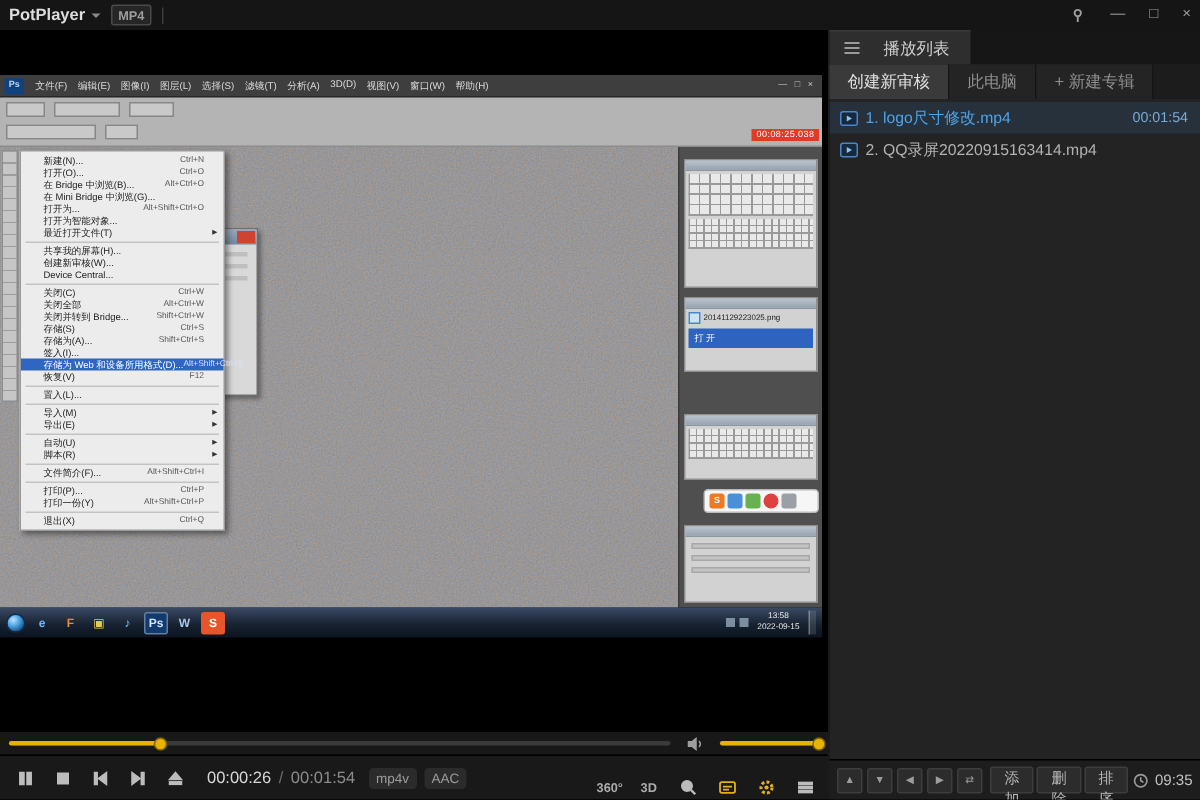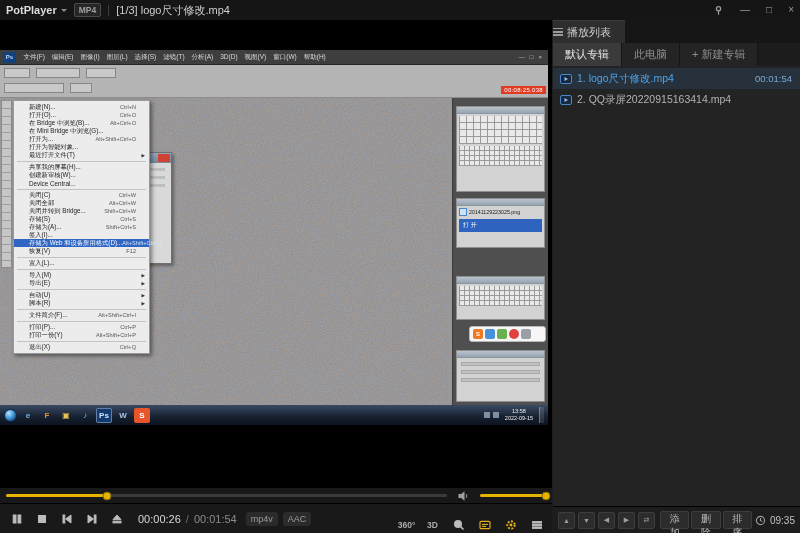--- a/index.html
+++ b/index.html
@@ -120,22 +120,22 @@
   .abadge { background:#2b2b2b; color:#9b9b9b; font-size:9px; padding:2px 5px; border-radius:3px; margin-right:5px; }
   .rgroup { margin-left:auto; display:flex; align-items:center; gap:3px; }
   .rgroup .cbtn { width:23px;margin-top:12px; }
   .txticon { font-size:8.5px; color:#ababab; font-weight:bold; }
   .gold { color:#e4af19; }
   .gold svg { stroke:#e4af19; fill:none; }
 
   
   .playlist { flex:1; display:flex; flex-direction:column; background:#232323; min-width:0; }
   .pl-row1 { height:23px; background:#161616; display:flex; align-items:stretch; flex:0 0 auto; }
-  .pl-tab { padding:0 14px 0 0; background:#2e2e2e; color:#cfcfcf; font-size:11px;
-            display:flex; align-items:center; gap:4px; border-top:1px solid #3a3a3a; }
+  .pl-tab { padding:0 14px 0 10px; background:#2e2e2e; color:#cfcfcf; font-size:11px;
+            display:flex; align-items:center; gap:16px; border-top:1px solid #3a3a3a; }
   .listicon { width:10px; height:8px;
               background:repeating-linear-gradient(#9a9a9a 0 1.5px, transparent 1.5px 3.2px); }
   .pl-row2 { height:23px; background:#1c1c1c; display:flex; align-items:stretch; flex:0 0 auto; }
   .atab { padding:0 12px; display:flex; align-items:center; font-size:11px; color:#8e8e8e;
           background:#242424; border-right:1px solid #141414; white-space:nowrap; }
   .atab.active { background:#3a3a3a; color:#e2e2e2; }
   .pl-list { flex:1; padding-top:2px; overflow:hidden; }
   .pl-item { height:21px; display:flex; align-items:center; gap:5px; padding:0 8px 0 7px;
              font-size:10.5px; color:#b2b2b2; white-space:nowrap; }
   .pl-item .pl-ico { width:12px; height:12px; flex:0 0 auto; }
@@ -156,21 +156,20 @@
 
 <div class="app">
 
   <header class="titlebar">
     <span class="logo">
       <span>PotPlayer</span>
       <span class="caret"></span>
     </span>
     <span class="codec-badge">MP4</span>
     <span class="tb-sep"></span>
-    <span class="win-title">[1/3] logo尺寸修改.mp4</span>
     <span class="winctl">
       <svg class="pin-svg" viewBox="0 0 12 12">
         <circle cx="6" cy="4" r="2.3"></circle>
           <line x1="6" y1="6.4" x2="6" y2="10.5"></line>
       </svg>
       <span class="wbtn">—</span>
       <span class="wbtn">□</span>
       <span class="wbtn">×</span>
     </span>
   </header>
@@ -575,21 +574,21 @@
 
     <aside class="playlist">
       <div class="pl-row1">
         <span class="pl-tab">
           <span class="listicon"></span>
           <span>播放列表</span>
         </span>
       </div>
       <div class="pl-row2">
 
-      <span class="atab active">默认专辑</span>
+      <span class="atab active">创建新审核</span>
           <span class="atab">此电脑</span>
           <span class="atab">+ 新建专辑</span>
         </div>
       <div class="pl-list">
 
           <div class="pl-item selected">
             <svg class="pl-ico" viewBox="0 0 12 12">
               <rect x="0.5" y="1.5" width="11" height="9" rx="1.5" fill="#17293d" stroke="#4a86c8"></rect>
               <polygon points="4.5,4 8,6 4.5,8" fill="#8fc1ef"></polygon>
             </svg>

